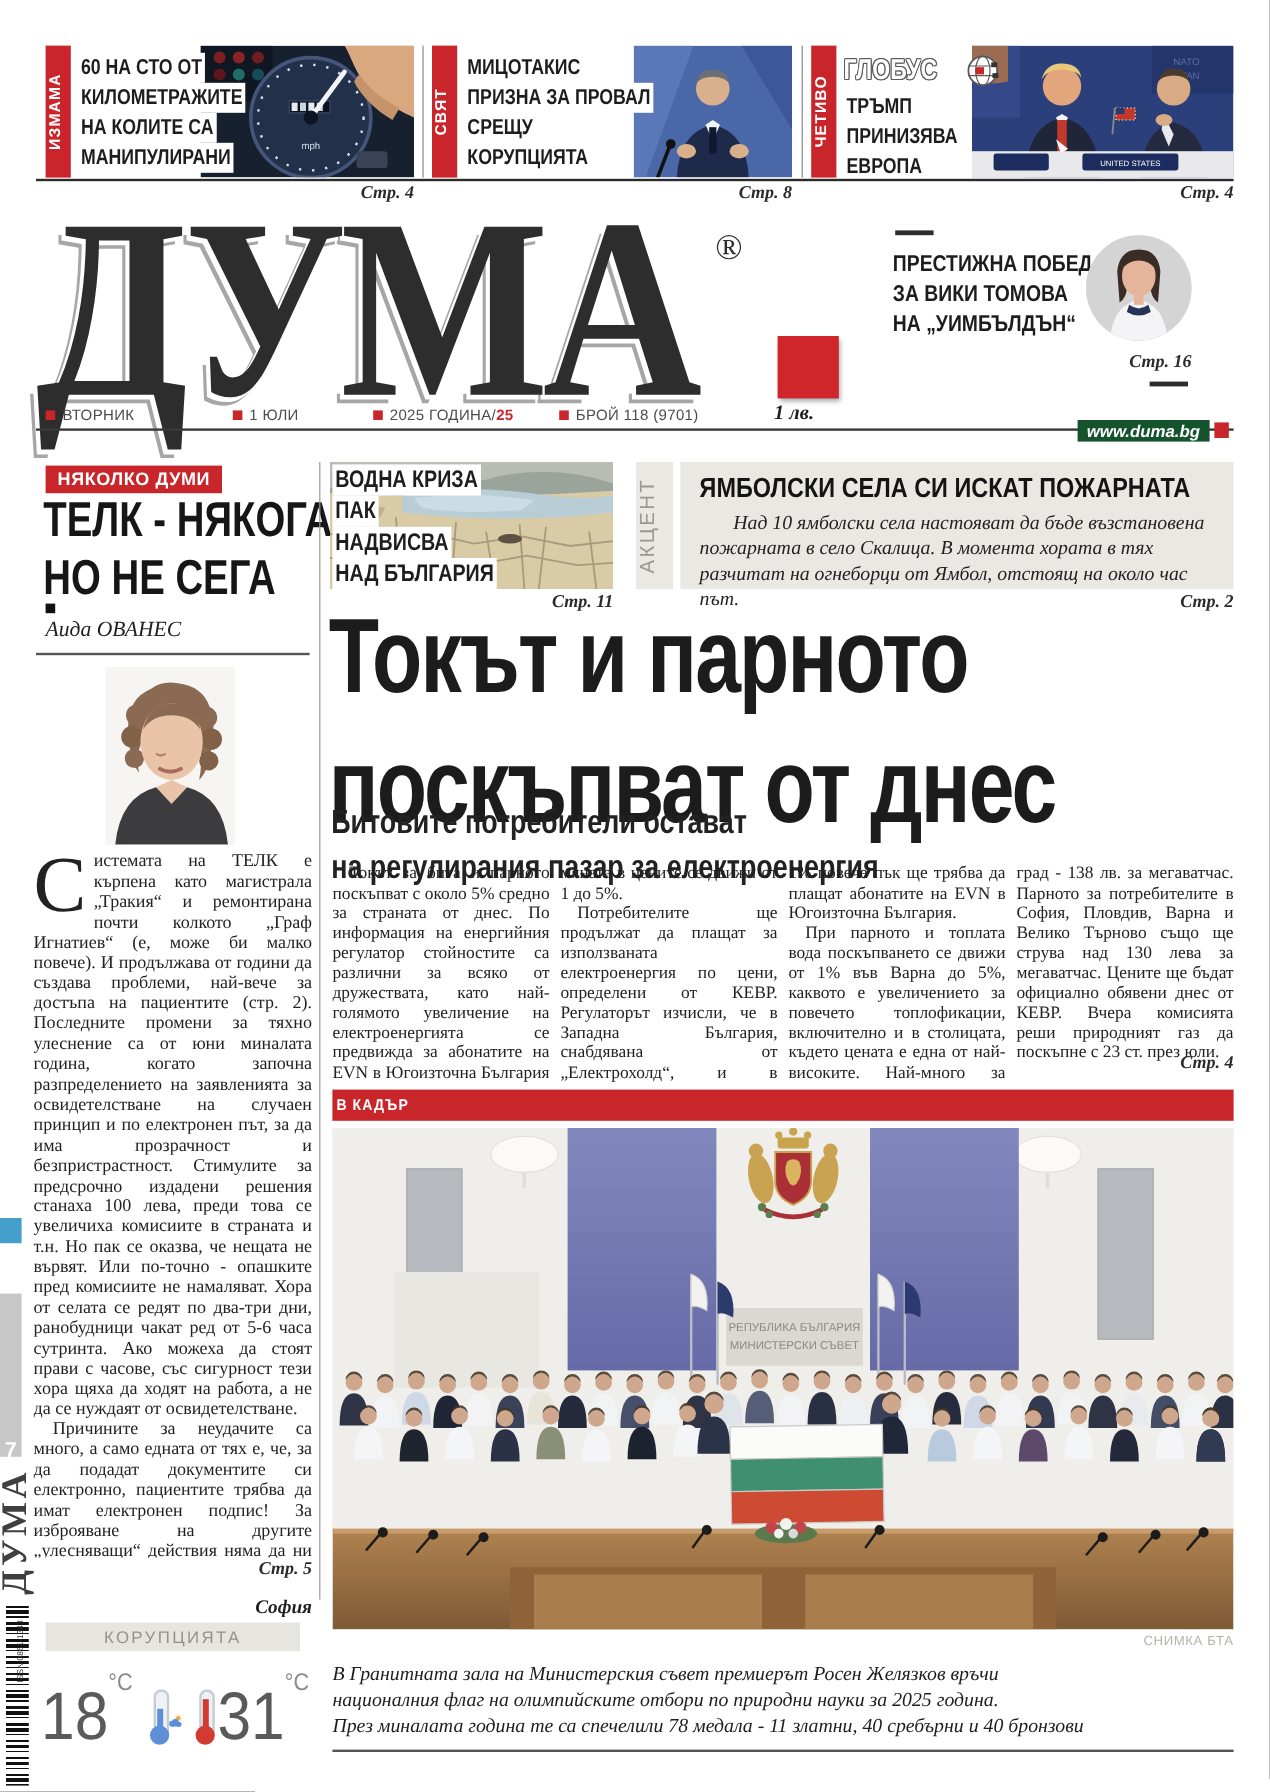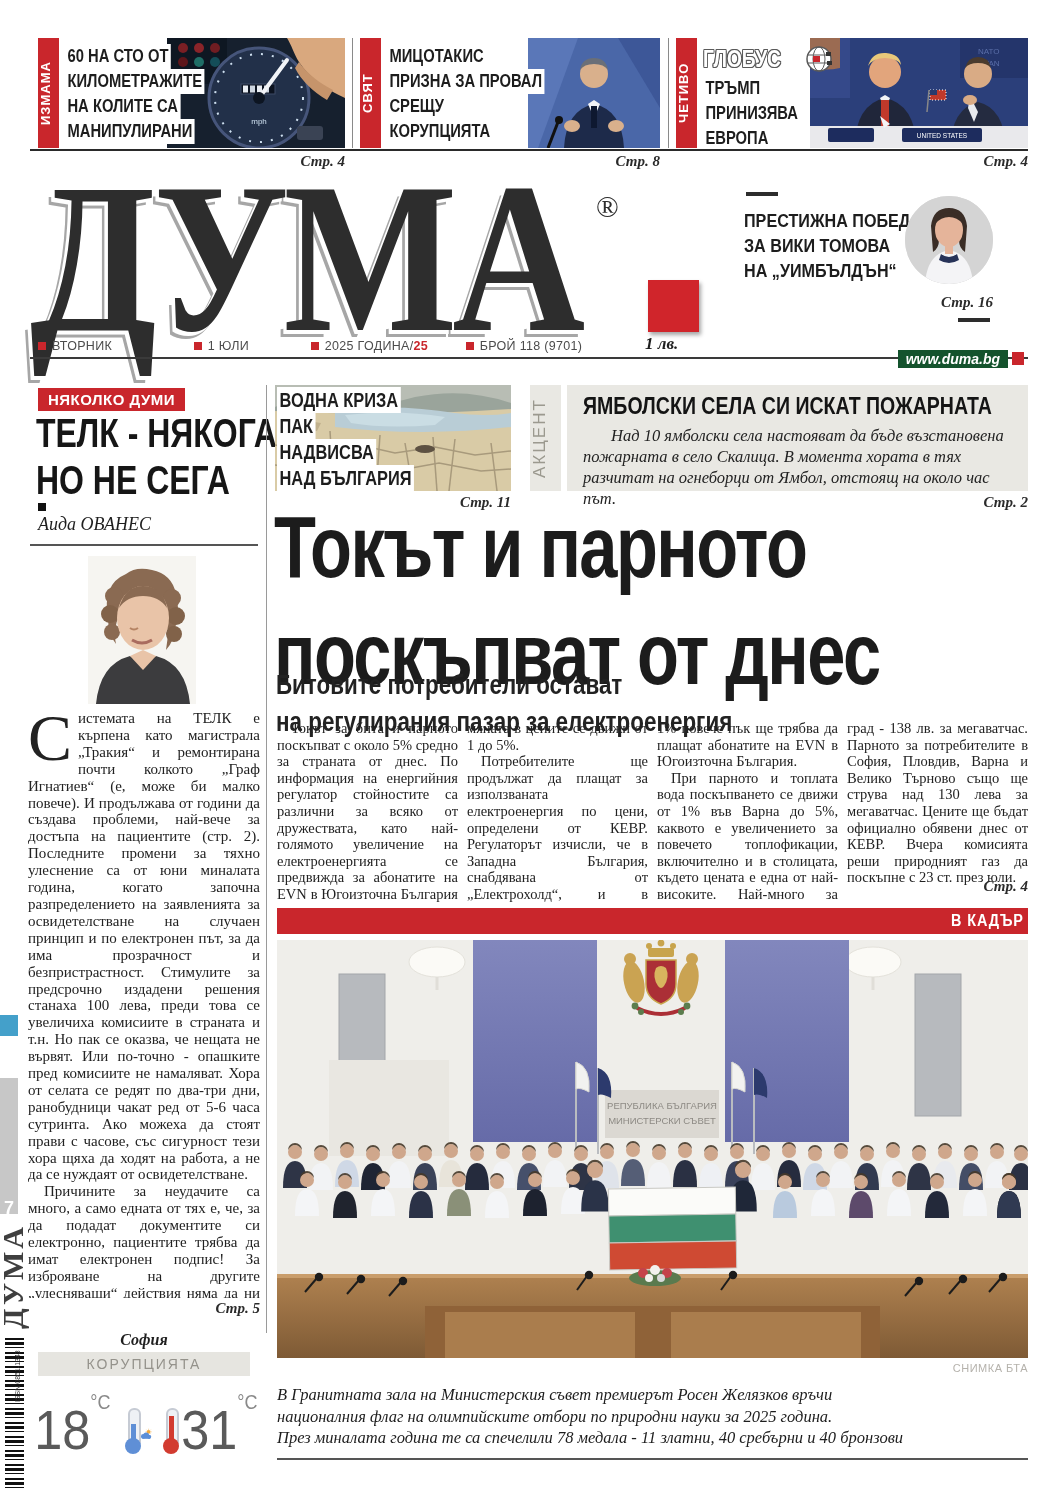--- a/index.html
+++ b/index.html
@@ -58,21 +58,21 @@
   .op-photo{position:absolute;left:88px;top:556px;width:108px;height:148px;overflow:hidden;background:#f6f5f1;}
   .op-body{position:absolute;left:28px;top:710px;width:232px;height:588px;overflow:hidden;
         font-family:"Liberation Serif",serif;font-size:15px;line-height:16.9px;text-align:justify;color:#222;}
   .op-body p{margin:0;}
   .op-body p.ind{text-indent:16px;}
   .dropcap{float:left;font-family:"Liberation Serif",serif;font-size:66px;line-height:52px;padding:2px 6px 0 0;color:#222;}
   .op-page{position:absolute;left:28px;width:232px;top:1300px;text-align:right;}
   .lcol-div{position:absolute;left:266px;top:385px;bottom:160px;width:1px;background:#9a9a9a;}
 
   
-  .wx-city{position:absolute;left:28px;width:232px;top:1331px;text-align:center;
+  .wx-city{position:absolute;left:28px;width:232px;top:1331px;text-align:right;
         font-family:"Liberation Serif",serif;font-weight:bold;font-style:italic;font-size:16px;}
   .wx-cond{position:absolute;left:38px;width:212px;top:1352px;background:#e6e5e0;color:#94928b;
         text-align:center;font-size:14px;letter-spacing:2px;padding:4px 0;}
   .wx-row{position:absolute;left:30px;top:1388px;width:232px;height:70px;display:flex;align-items:flex-end;justify-content:center;gap:8px;}
   .wx-num{font-size:56px;line-height:56px;color:#5a5a5a;transform:scaleX(.9);transform-origin:50% 100%;}
   .wx-deg{font-size:20px;color:#8a8a8a;vertical-align:top;position:relative;top:-28px;}
   .thermo{width:16px;height:46px;position:relative;margin:0 2px 4px 2px;}
   .thermo .tube{position:absolute;left:3px;top:0;width:9px;height:36px;border:2px solid #c6cbd4;border-radius:6px;background:#eef1f5;}
   .thermo .mercury{position:absolute;left:6px;top:16px;width:5px;height:20px;}
   .thermo .bulb{position:absolute;left:0;bottom:0;width:16px;height:16px;border-radius:50%;}
@@ -107,21 +107,21 @@
   .subhead{position:absolute;left:276px;top:668px;line-height:33px;}
   .subhead .cond{font-size:28px;transform:scaleX(0.8);font-weight:bold;color:#222;}
 
   .cols{position:absolute;left:277px;top:720px;width:751px;height:182px;overflow:hidden;display:flex;gap:9px;}
   .col{width:181px;font-family:"Liberation Serif",serif;font-size:14.5px;line-height:16.6px;text-align:justify;color:#222;}
   .col p{margin:0;}
   .col p.ind{text-indent:14px;}
   .art-page{position:absolute;left:847px;width:181px;top:878px;text-align:right;}
 
   .kadar{position:absolute;left:277px;right:30px;top:908px;height:26px;background:#c9262c;color:#fff;
-        text-align:right;font-weight:bold;font-size:16px;line-height:26px;letter-spacing:1px;}
+        text-align:left;font-weight:bold;font-size:13px;line-height:26px;letter-spacing:1px;}
   .bigphoto{position:absolute;left:277px;top:940px;width:751px;height:418px;overflow:hidden;background:#efeeea;}
   .credit{position:absolute;right:30px;top:1362px;font-size:11px;color:#b5b2ac;letter-spacing:.5px;}
   .caption{position:absolute;left:277px;top:1384px;font-family:"Liberation Serif",serif;font-style:italic;
         font-size:16.5px;line-height:21.5px;color:#1d1d1d;}
   .bottomrule{position:absolute;left:277px;right:30px;top:1458px;height:2px;background:#555;}
 
   
   .globus{display:flex;align-items:center;gap:4px;height:30px;margin-bottom:2px;}
   .globus-text{font-weight:bold;font-size:24px;transform:scaleX(0.8);transform-origin:0 50%;color:#fff;
        text-shadow:1px 0 #5a5a5a,-1px 0 #5a5a5a,0 1px #5a5a5a,0 -1px #5a5a5a,1px 1px #5a5a5a,-1px -1px #5a5a5a,1px -1px #5a5a5a,-1px 1px #5a5a5a;}

